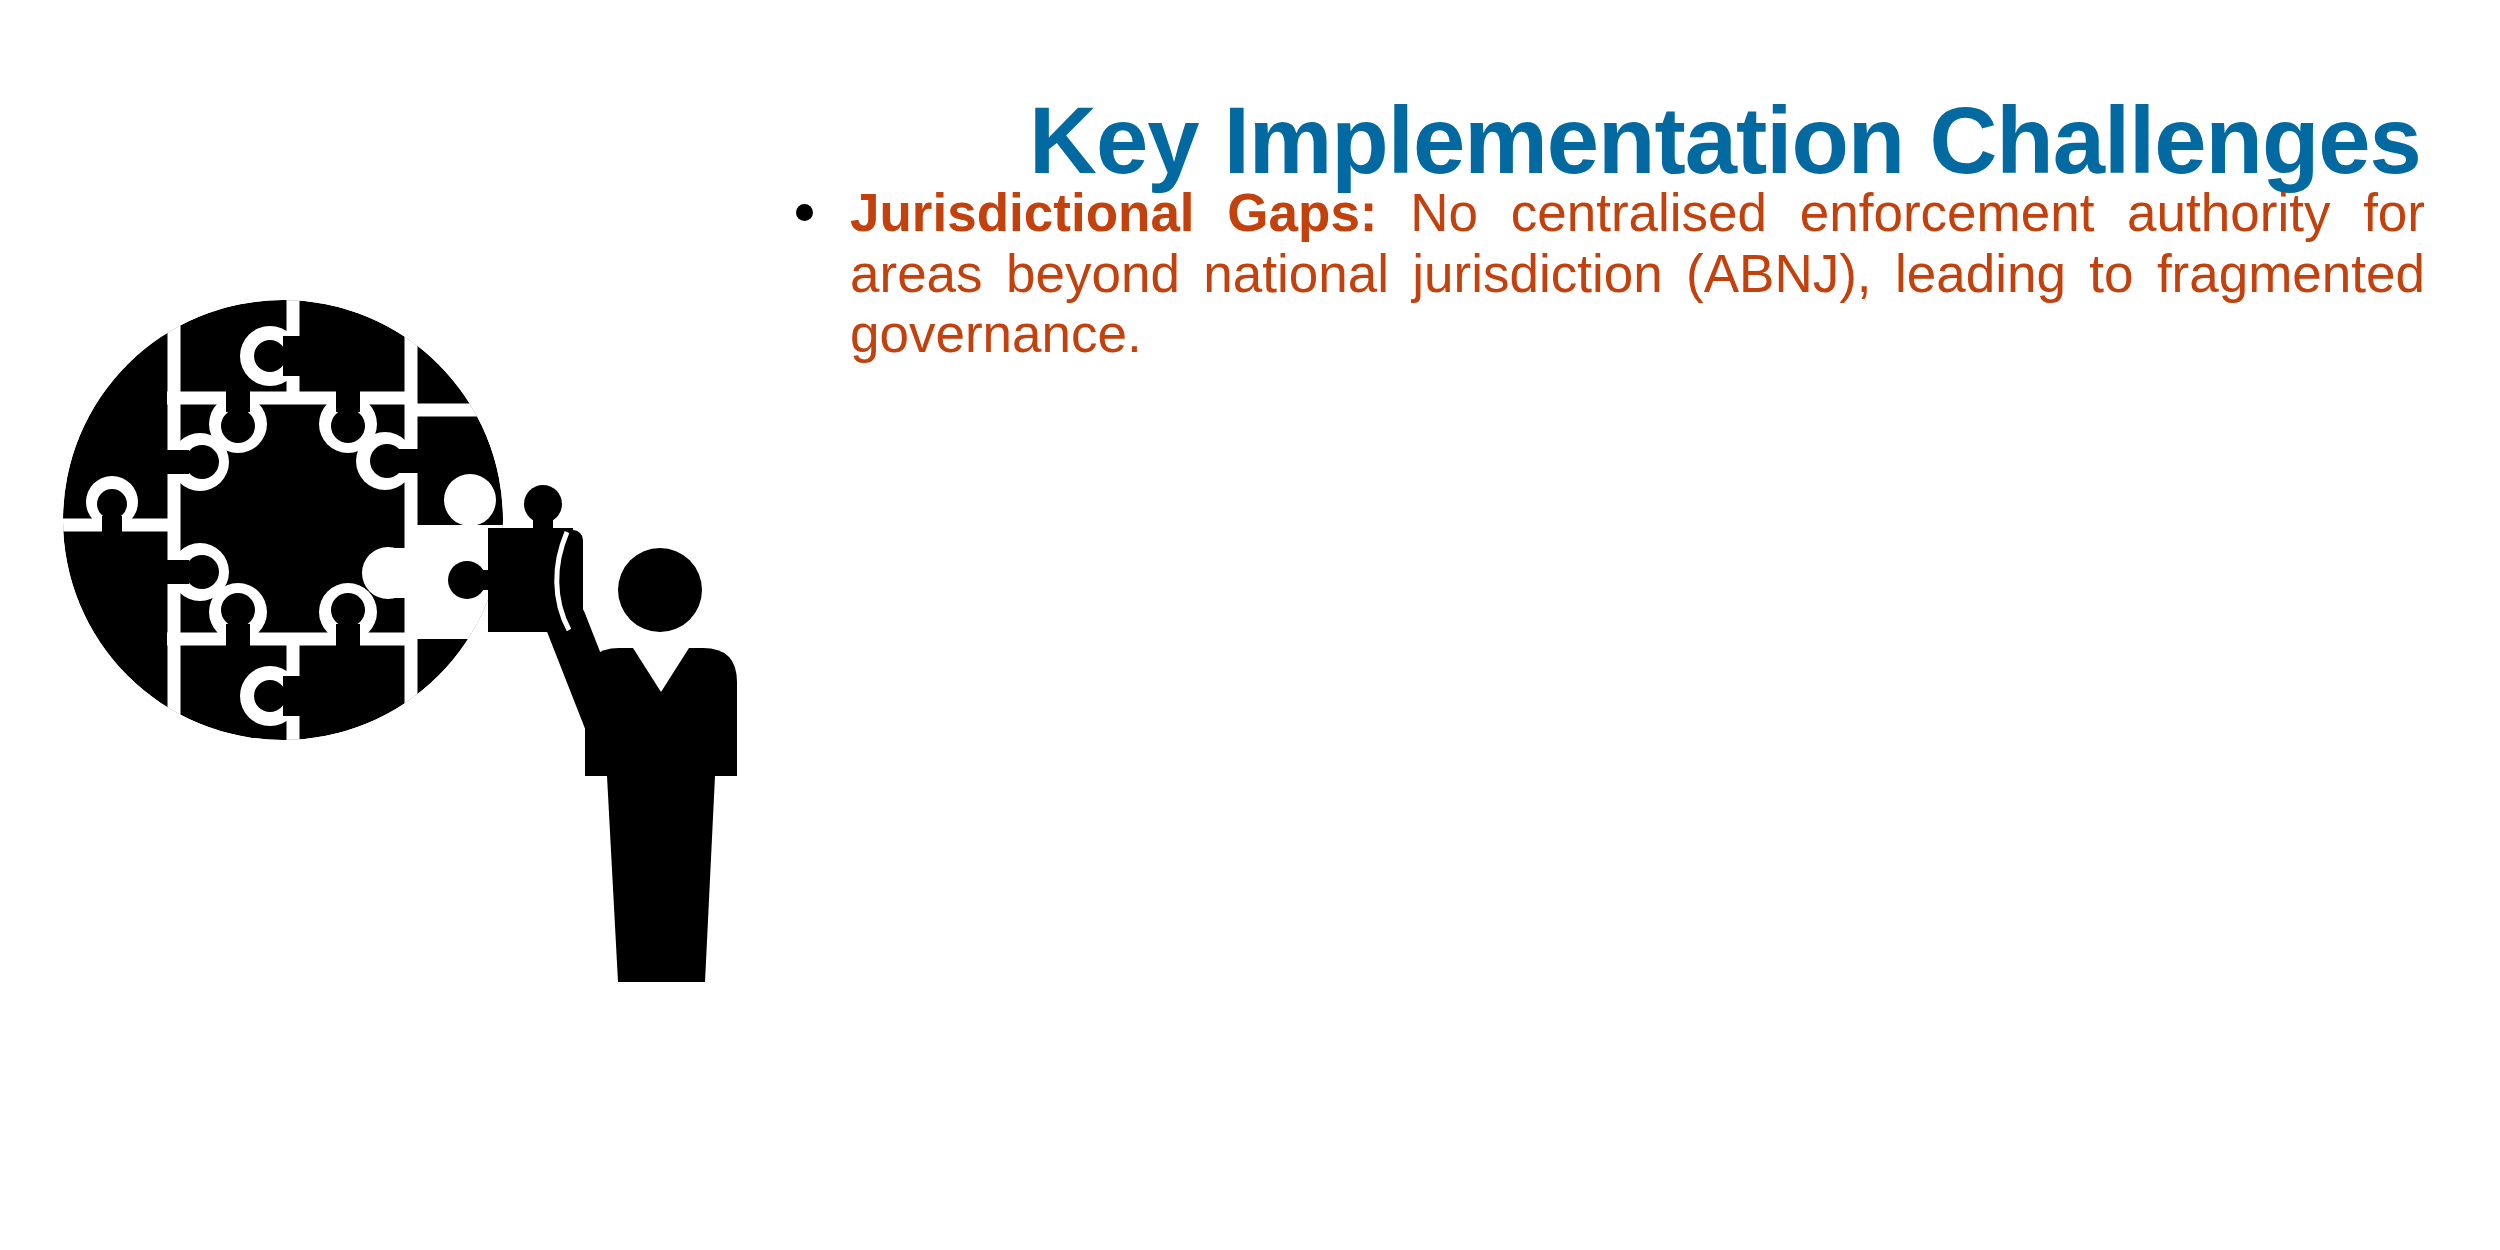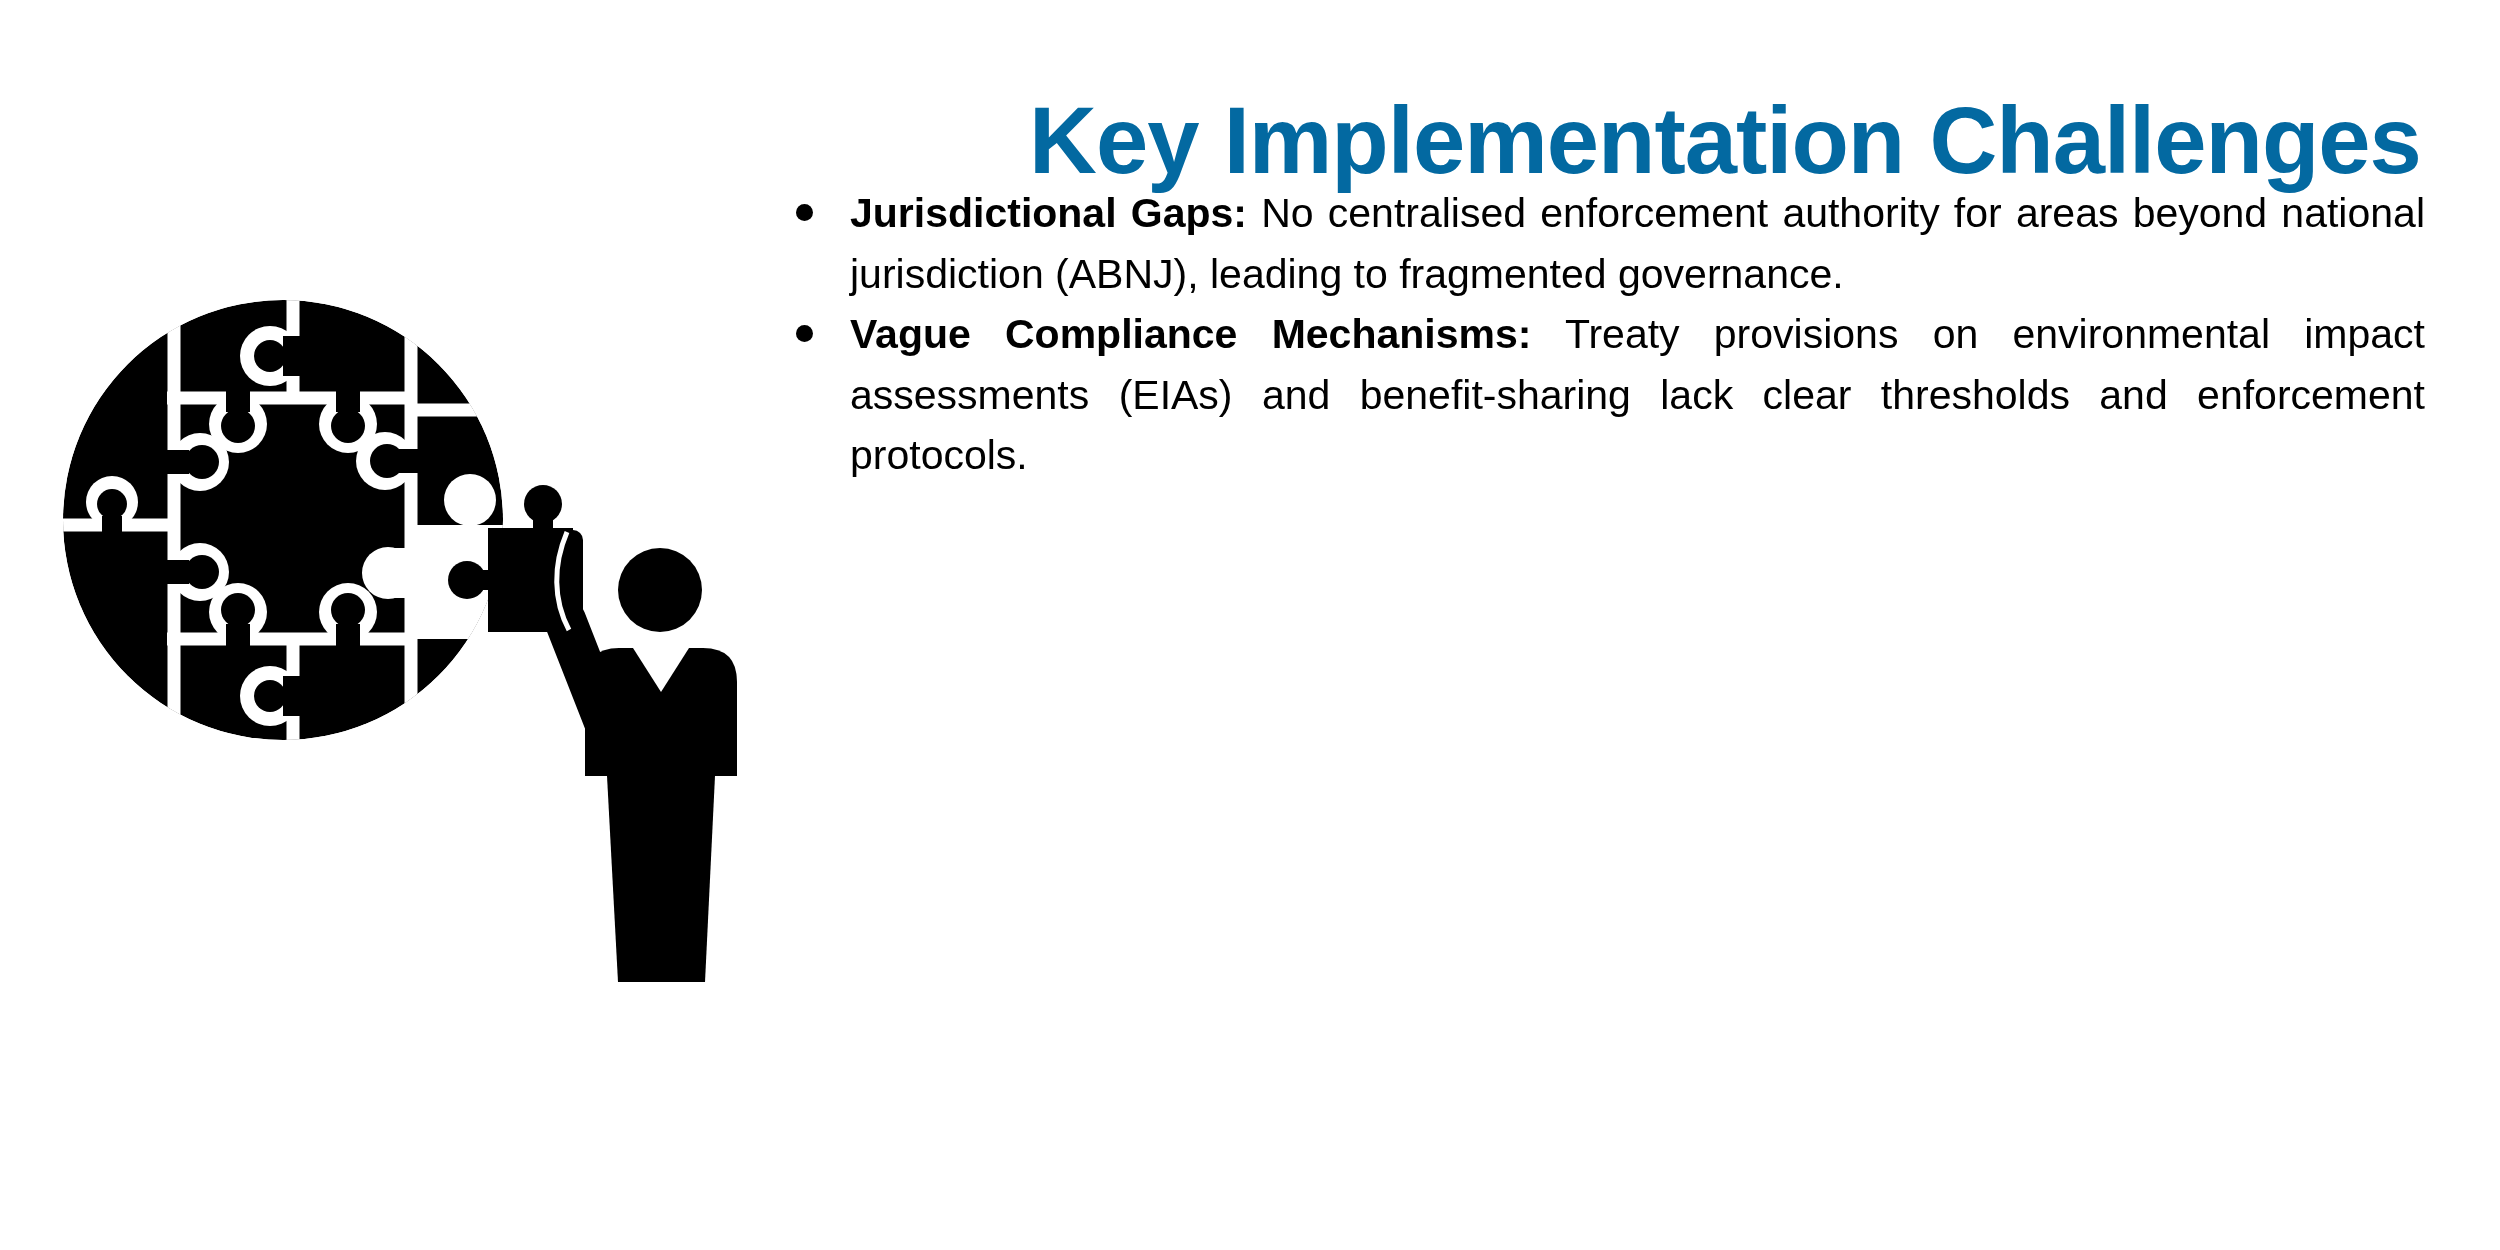--- a/index.html
+++ b/index.html
@@ -11,40 +11,39 @@
     position:absolute; left:950px; top:22px; width:1550px;
     font-size:94px; font-weight:800; letter-spacing:-1px; line-height:1.2;
     text-align:center; color:#0369a1;
   }
   .bullets {
     position:absolute; left:780px; top:183px; width:1645px;
     margin:0; padding:0; list-style:none;
   }
   .bullets li {
     position:relative; padding-left:70px;
-    font-size:41px; line-height:60.5px; text-align:justify; text-justify:inter-word;
-    color:#000000;
+    font-size:53px; line-height:60.5px; text-align:justify; text-justify:inter-word;
+    color:#c2410c;
   }
   .bullets li::before {
     content:""; position:absolute; left:16px; top:21px;
     width:17px; height:17px; border-radius:50%; background:#000;
   }
   .lead { font-weight:700; }
   .art { position:absolute; left:55px; top:290px; width:720px; height:715px; }
 </style>
 </head>
 <body>
 
 <div class="page">
 
   <h1 class="title">Key Implementation Challenges</h1>
 
   <ul class="bullets">
     <li><span class="lead">Jurisdictional Gaps:</span><span> No centralised enforcement authority for areas beyond national jurisdiction (ABNJ), leading to fragmented governance.</span></li>
-    <li><span class="lead">Vague Compliance Mechanisms:</span><span> Treaty provisions on environmental impact assessments (EIAs) and benefit-sharing lack clear thresholds and enforcement protocols.</span></li>
   </ul>
 
   <svg class="art" viewBox="0 0 720 715" xmlns="http://www.w3.org/2000/svg" aria-hidden="true">
     <defs>
       <clipPath id="cc">
           <circle cx="228" cy="230" r="220"></circle>
         </clipPath>
     </defs>
 
     <g clip-path="url(#cc)">

